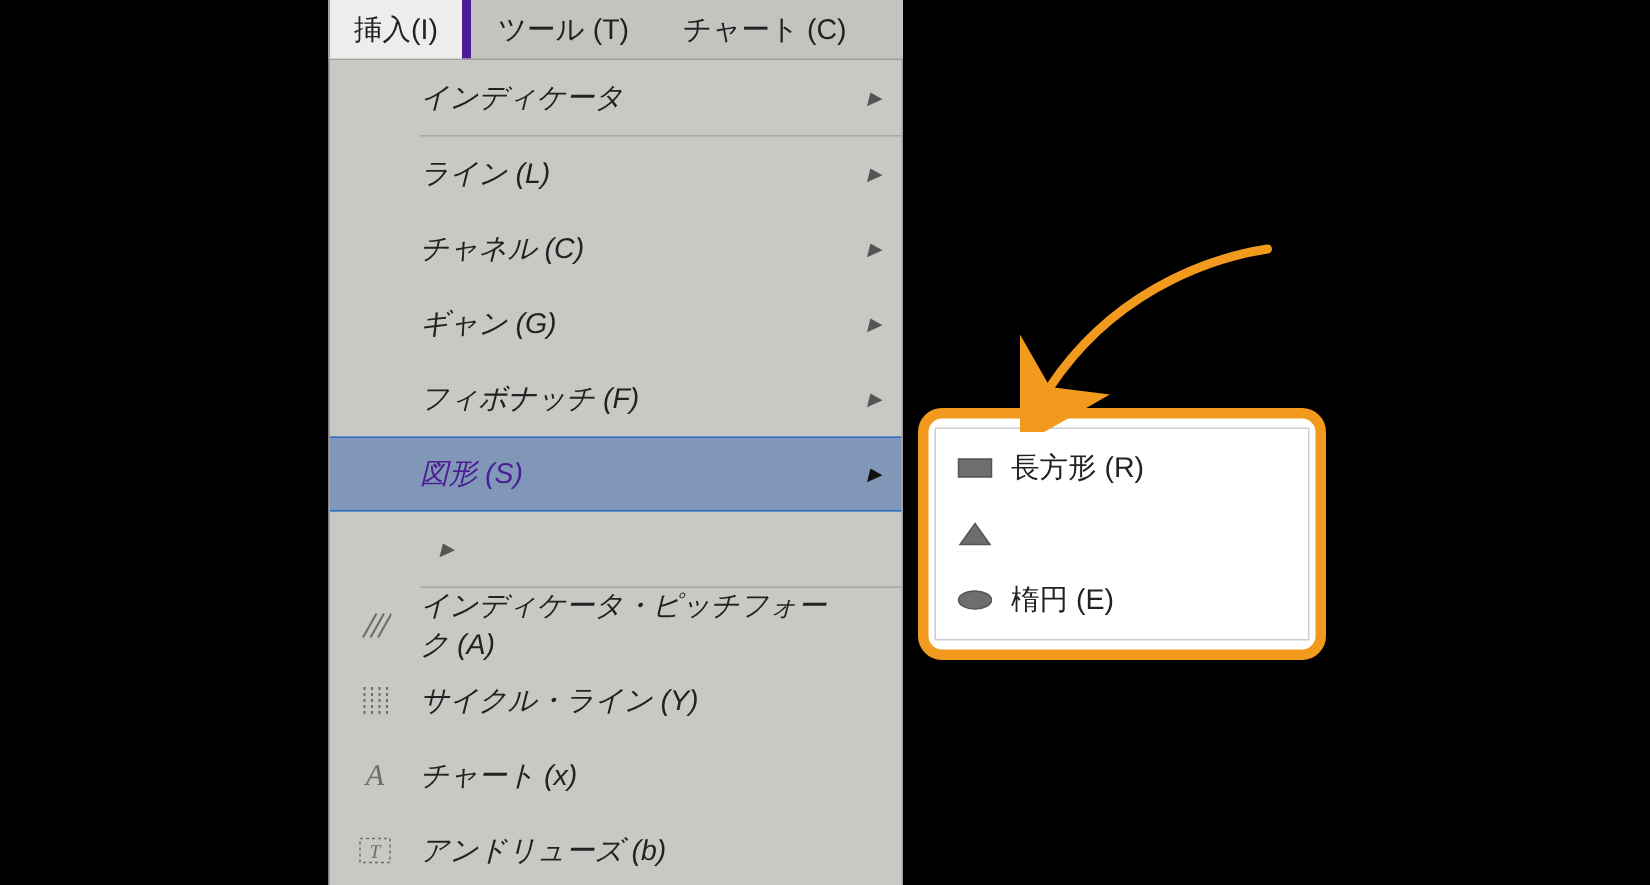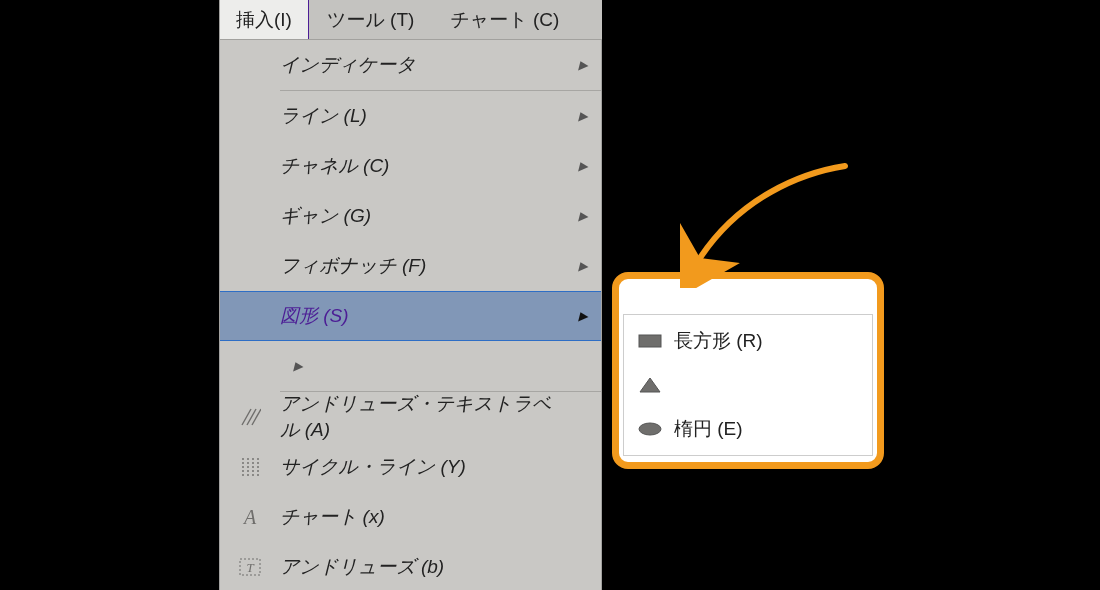--- a/index.html
+++ b/index.html
@@ -27,21 +27,21 @@
   .menubar-item {
     padding: 6px 18px 6px 18px;
     display: flex;
     align-items: center;
     color: #222;
     font-size: 19px;
   }
   .menubar-item.active {
     background: #ededeb;
     border-left: 1px solid #a2a19e;
-    border-right: 1px solid #4c1d95;
+    border-right: 6px solid #4c1d95;
     padding-left: 16px;
     padding-right: 16px;
   }
 
   .dropdown {
     position: absolute;
     left: 219px;
     top: 40px;
     width: 383px;
     background: #c9c8c5;
@@ -99,21 +99,20 @@
     width: 272px;
     background: #fff;
     border: 7px solid #f29a1d;
     border-radius: 16px;
     padding: 6px 4px;
     box-shadow: 0 0 0 1px rgba(0,0,0,0.04);
   }
   .callout-inner {
     border: 1px solid #cdcdcd;
     padding: 4px 2px;
-    margin-top: 29px;
   }
   .sub-row {
     display: flex;
     align-items: center;
     height: 44px;
   }
   .sub-row .sicon {
     width: 48px;
     display: flex;
     align-items: center;
@@ -195,21 +194,21 @@
   <div class="menu-row">
     <div class="icon-col">
       <svg width="22" height="22" viewBox="0 0 22 22">
         <g stroke="#6f6e6c" stroke-width="1.4">
           <line x1="3" y1="19" x2="12" y2="3"></line>
           <line x1="8" y1="19" x2="17" y2="3"></line>
           <line x1="13" y1="19" x2="22" y2="3"></line>
         </g>
       </svg>
     </div>
-    <div class="label">アンドリューズ・テキストラベル (A)</div>
+    <div class="label">インディケータ・ピッチフォーク (A)</div>
     <div class="arrow-col"></div>
   </div>
   <div class="menu-row">
     <div class="icon-col">
       <svg width="22" height="22" viewBox="0 0 22 22">
         <g stroke="#6f6e6c" stroke-width="1.4" stroke-dasharray="2 2">
           <line x1="4" y1="2" x2="4" y2="20"></line>
           <line x1="9" y1="2" x2="9" y2="20"></line>
           <line x1="14" y1="2" x2="14" y2="20"></line>
           <line x1="19" y1="2" x2="19" y2="20"></line>

